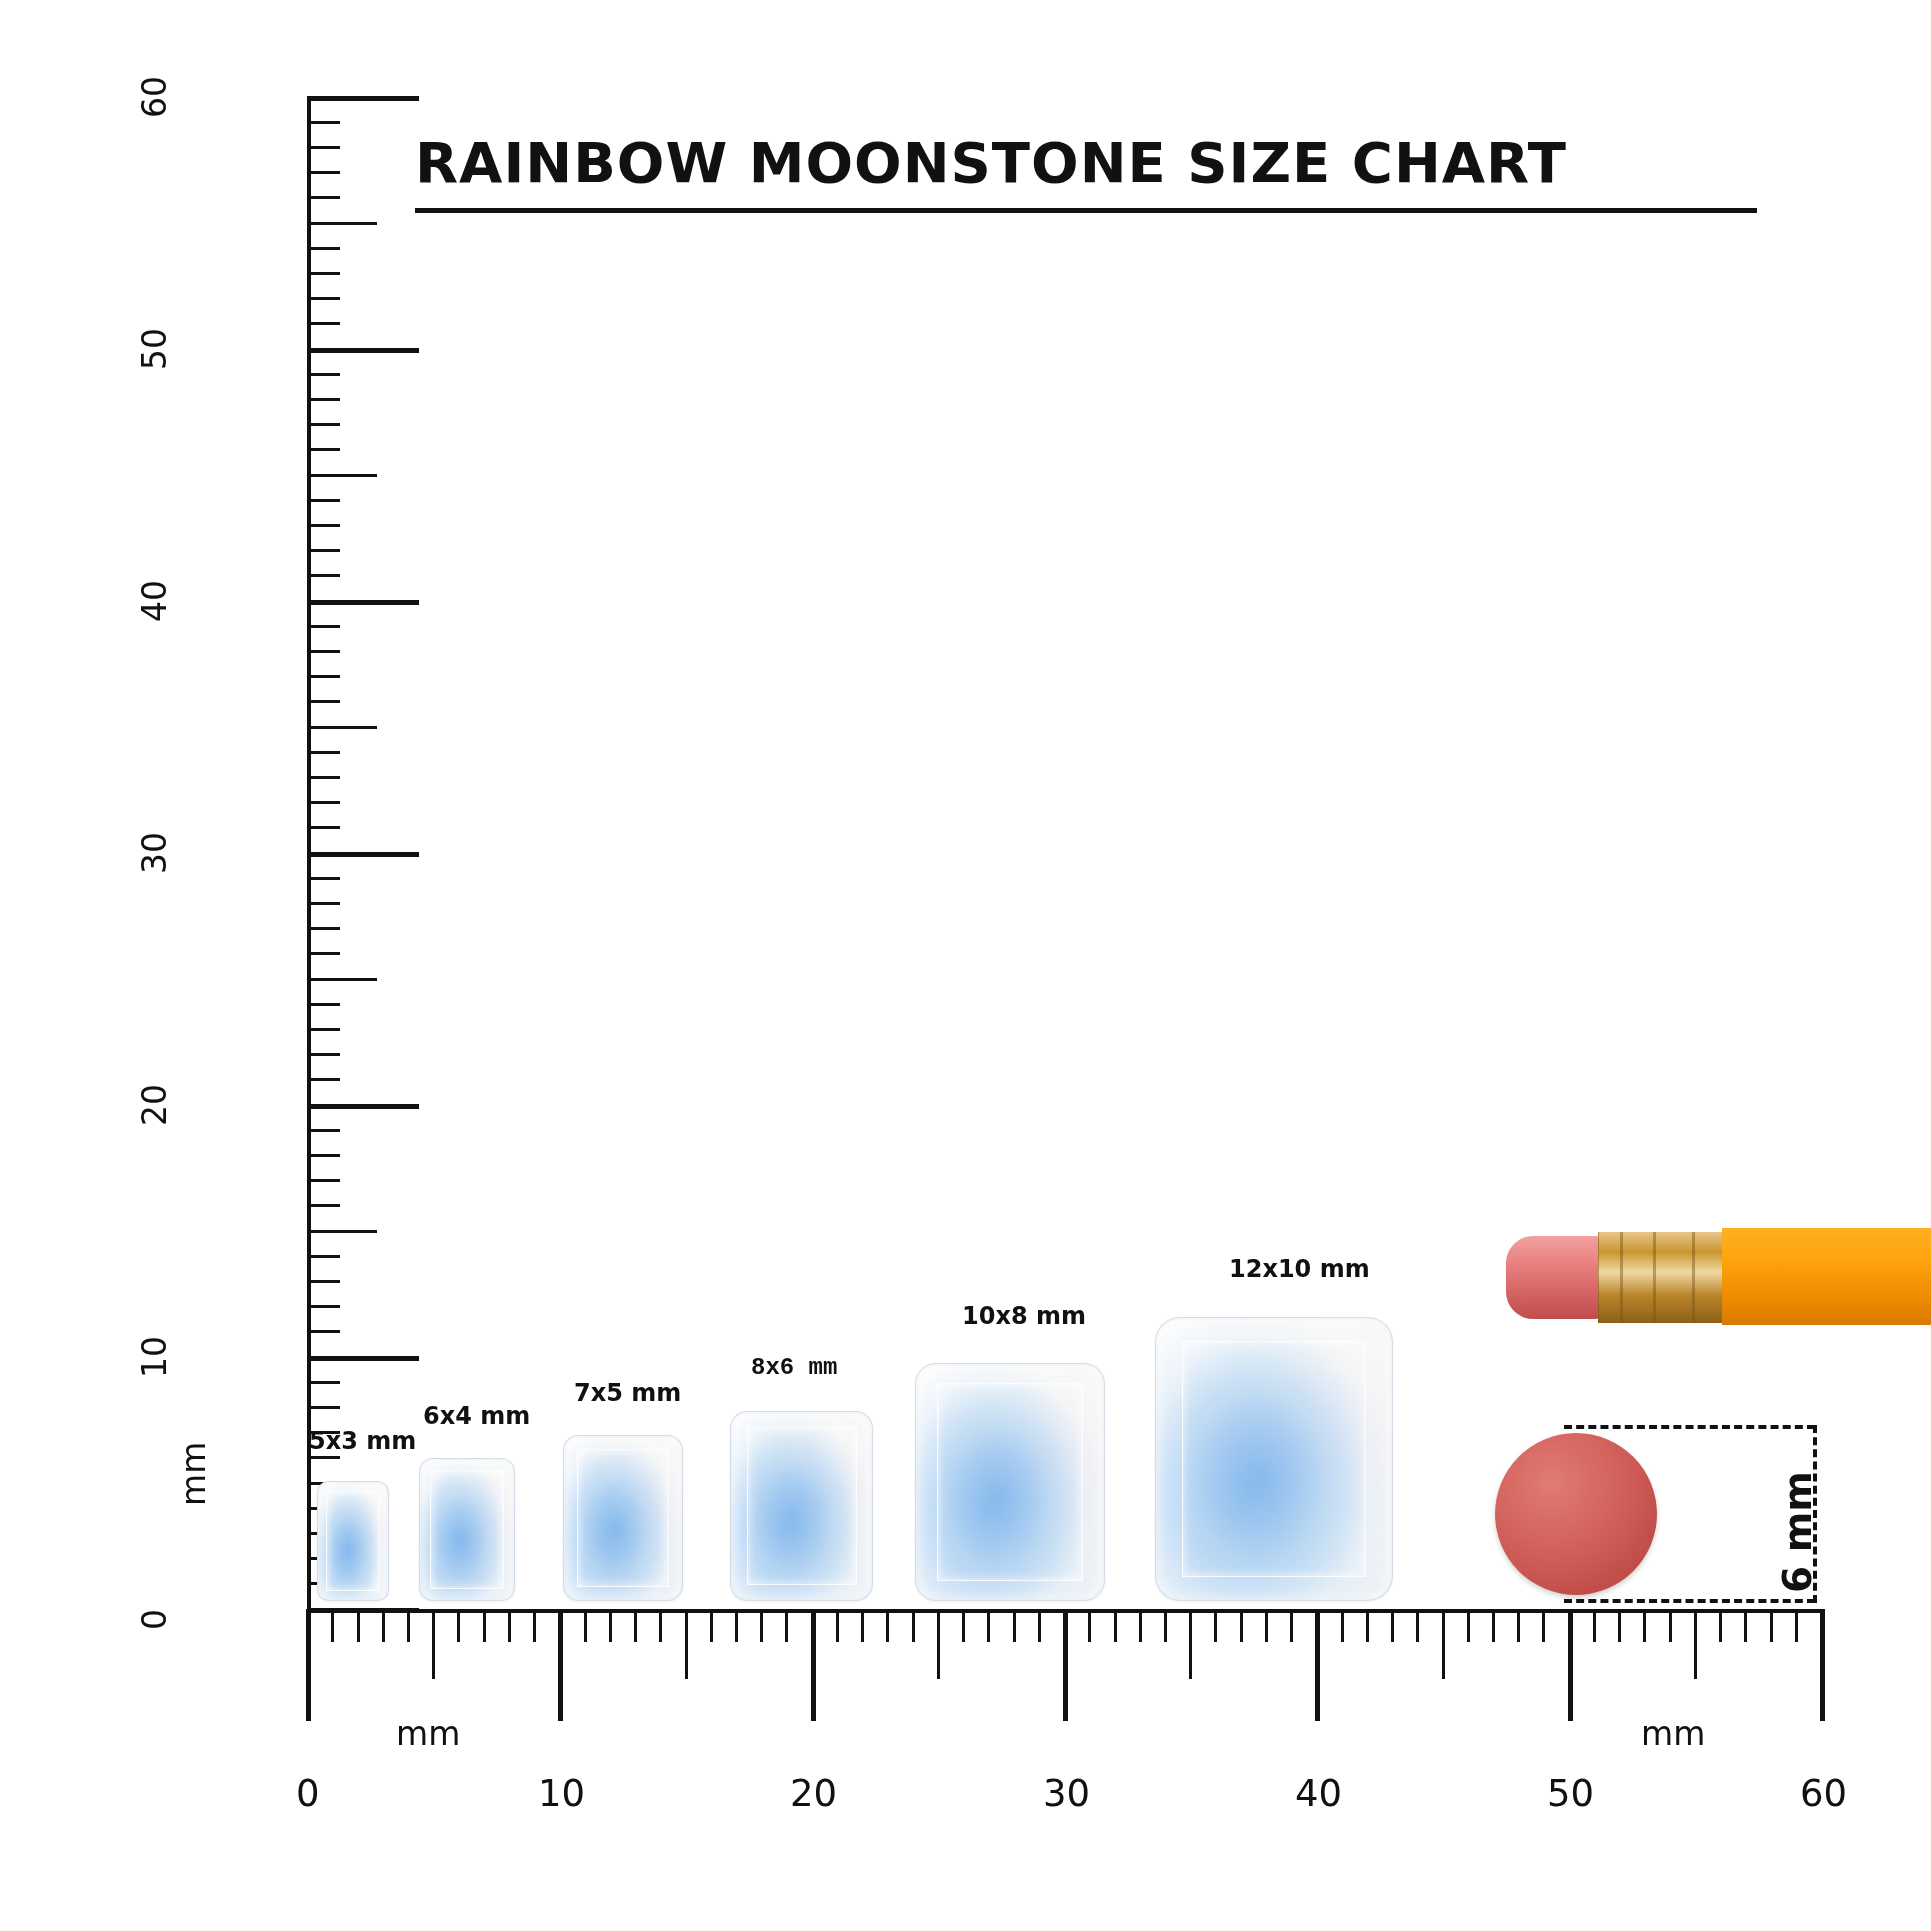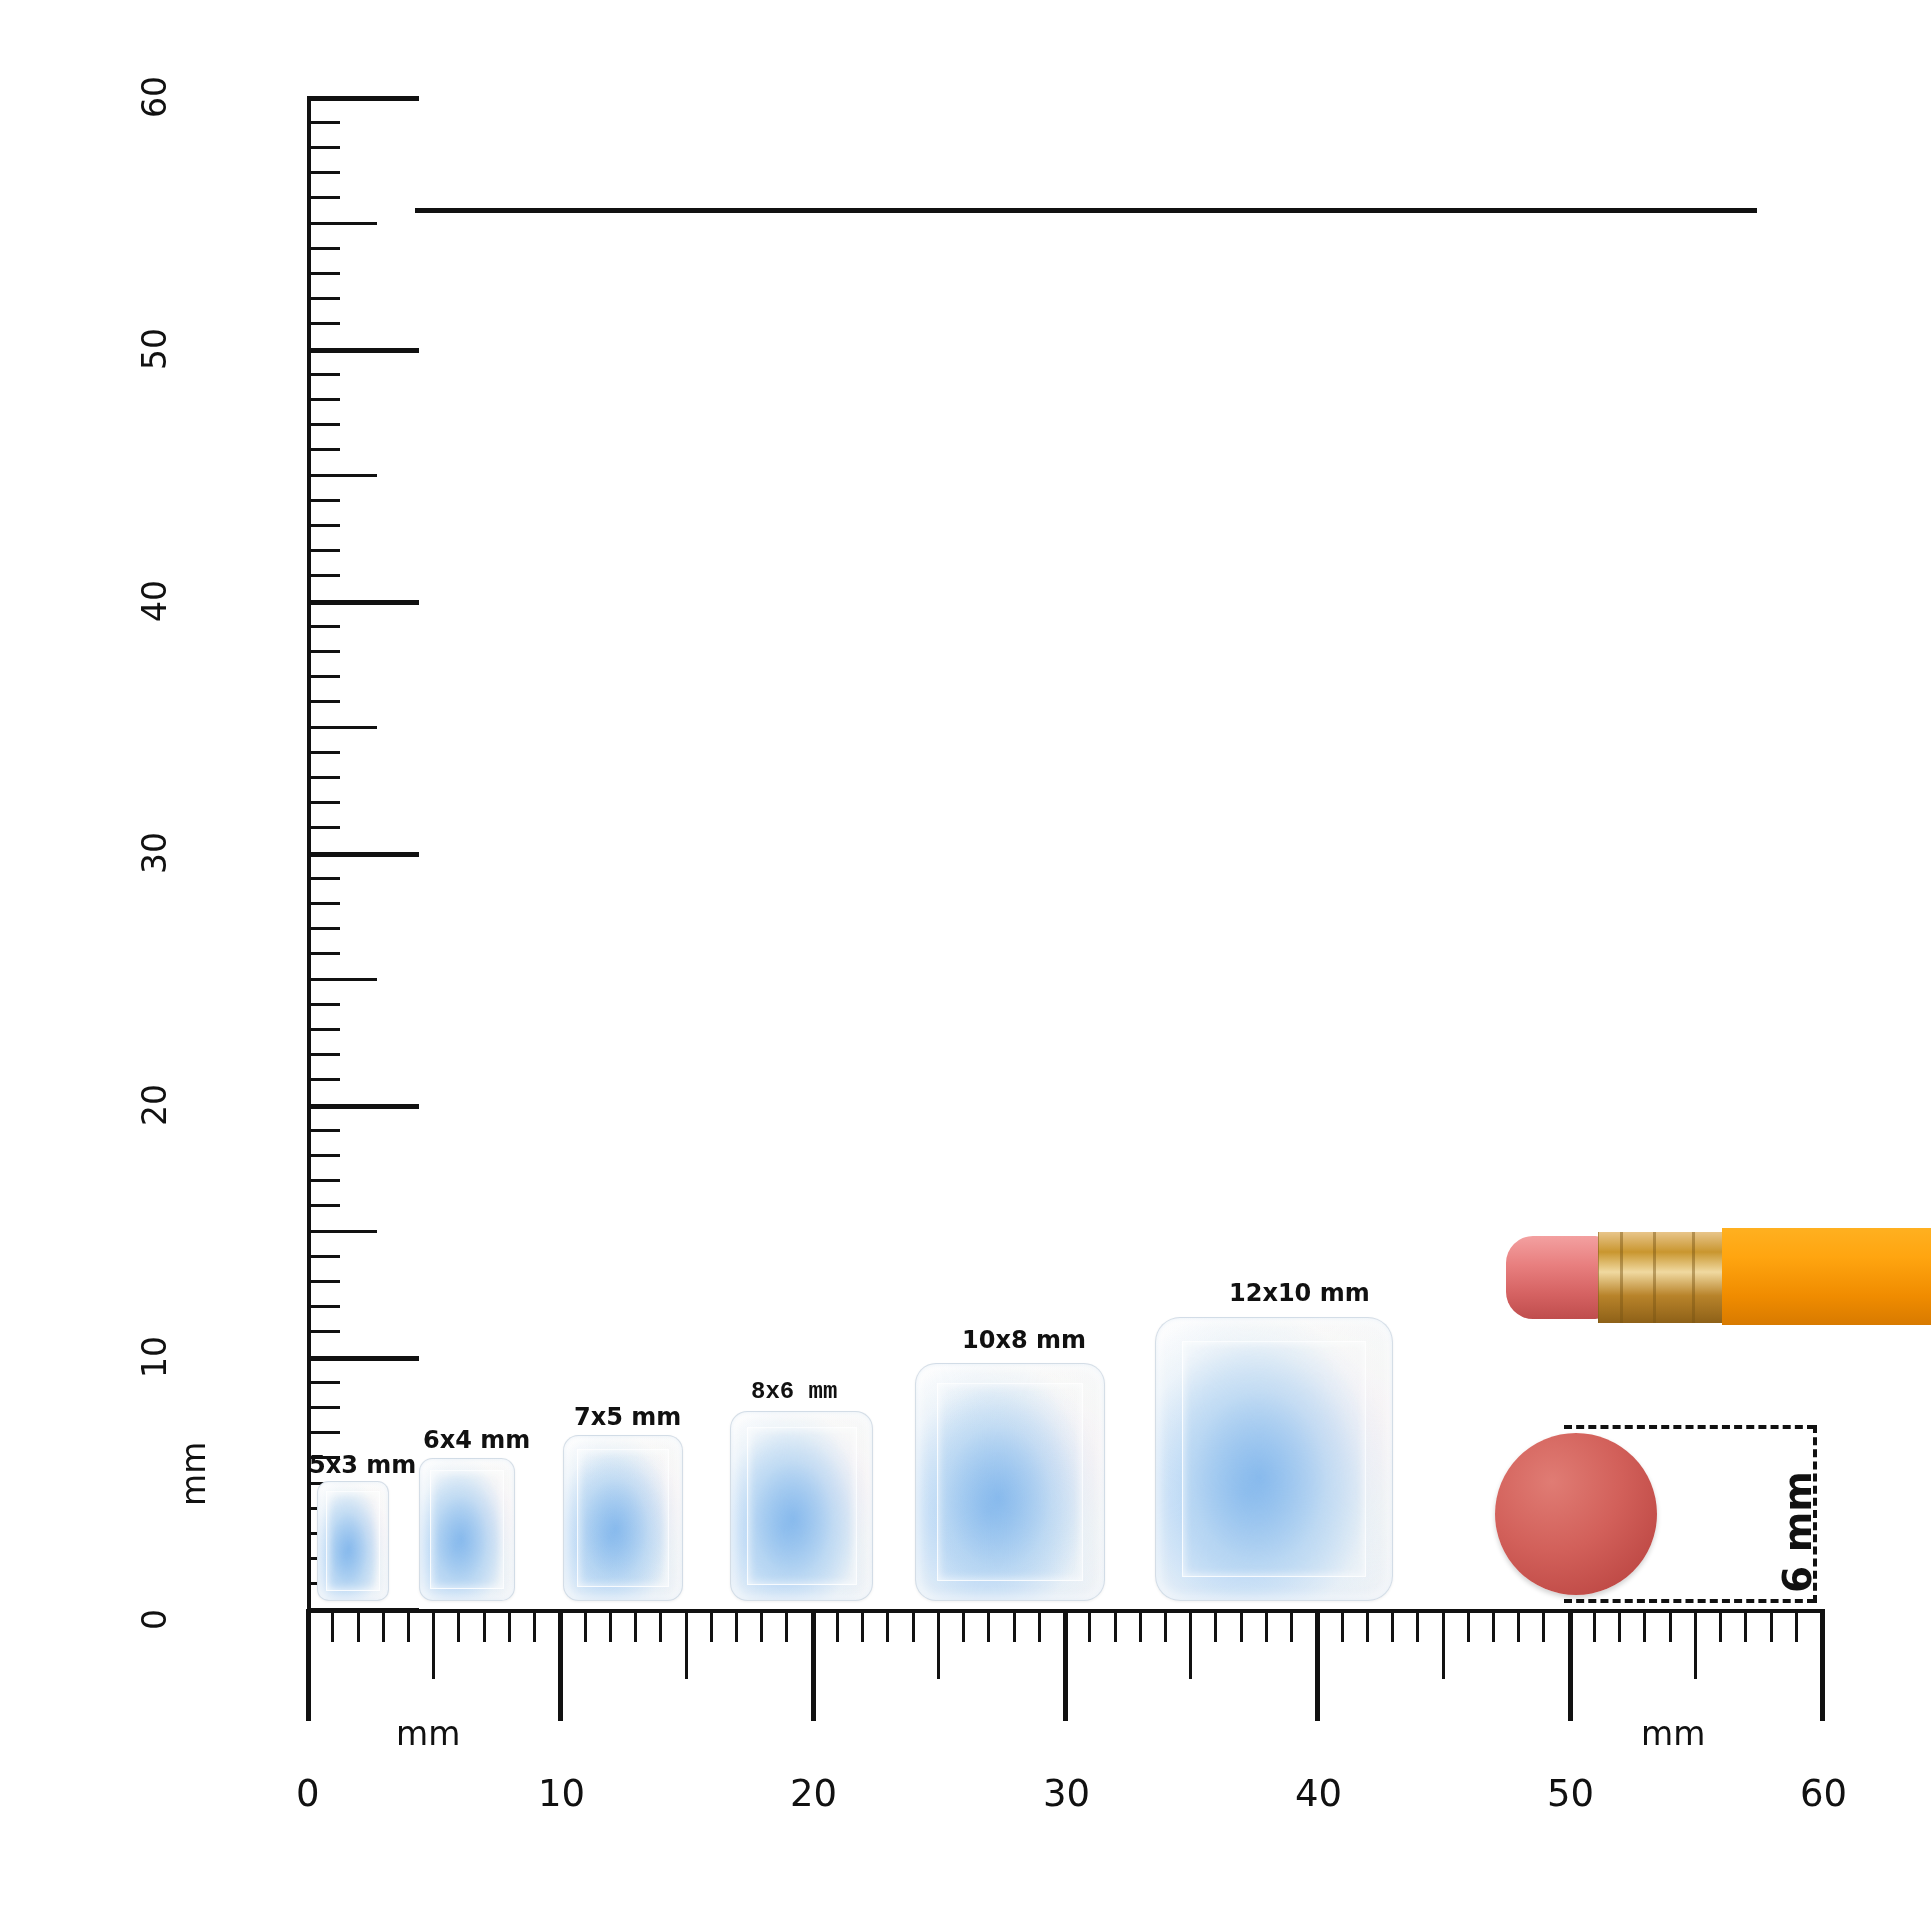--- a/index.html
+++ b/index.html
@@ -116,21 +116,20 @@
     background:
       radial-gradient(ellipse at 42% 58%, rgba(126,180,235,0.75) 0%, rgba(176,210,240,0.45) 45%, rgba(240,246,252,0.1) 80%);
     box-shadow: inset 0 0 9.7px rgba(255,255,255,0.75);
   }
   .gem-label {
     position: absolute;
     font-size: 24px;
     font-weight: bold;
     color: #111111;
     white-space: nowrap;
-    margin-top: 24px;
   }
 
   
   .pencil-body {
     position: absolute;
     background: linear-gradient(180deg, #ffb020 0%, #ffa510 30%, #f08c00 70%, #d87a00 100%);
   }
   .pencil-ferrule {
     position: absolute;
     background: linear-gradient(180deg, #e8c58a 0%, #c9962f 22%, #f0d9a0 44%, #b8832a 70%, #8e6118 100%);
@@ -186,20 +185,21 @@
     text-align: center;
     font-size: 26px;
     color: #111111;
   }
 </style>
 </head>
 <body>
 
 <div id="stage">
 
+  <div class="title">RAINBOW MOONSTONE SIZE CHART</div>
   <div class="title-rule"></div>
 
   <div class="ruler-v-line"></div>
   <div id="v-ticks">
       <div class="tick tick-v" style="top: 1608px; width: 112px; height: 4.8px;"></div>
       <div class="tick tick-v" style="top: 1582px; width: 33px; height: 2.9px;"></div>
       <div class="tick tick-v" style="top: 1557px; width: 33px; height: 2.9px;"></div>
       <div class="tick tick-v" style="top: 1532px; width: 33px; height: 2.9px;"></div>
       <div class="tick tick-v" style="top: 1507px; width: 33px; height: 2.9px;"></div>
       <div class="tick tick-v" style="top: 1482px; width: 70px; height: 2.9px;"></div>

